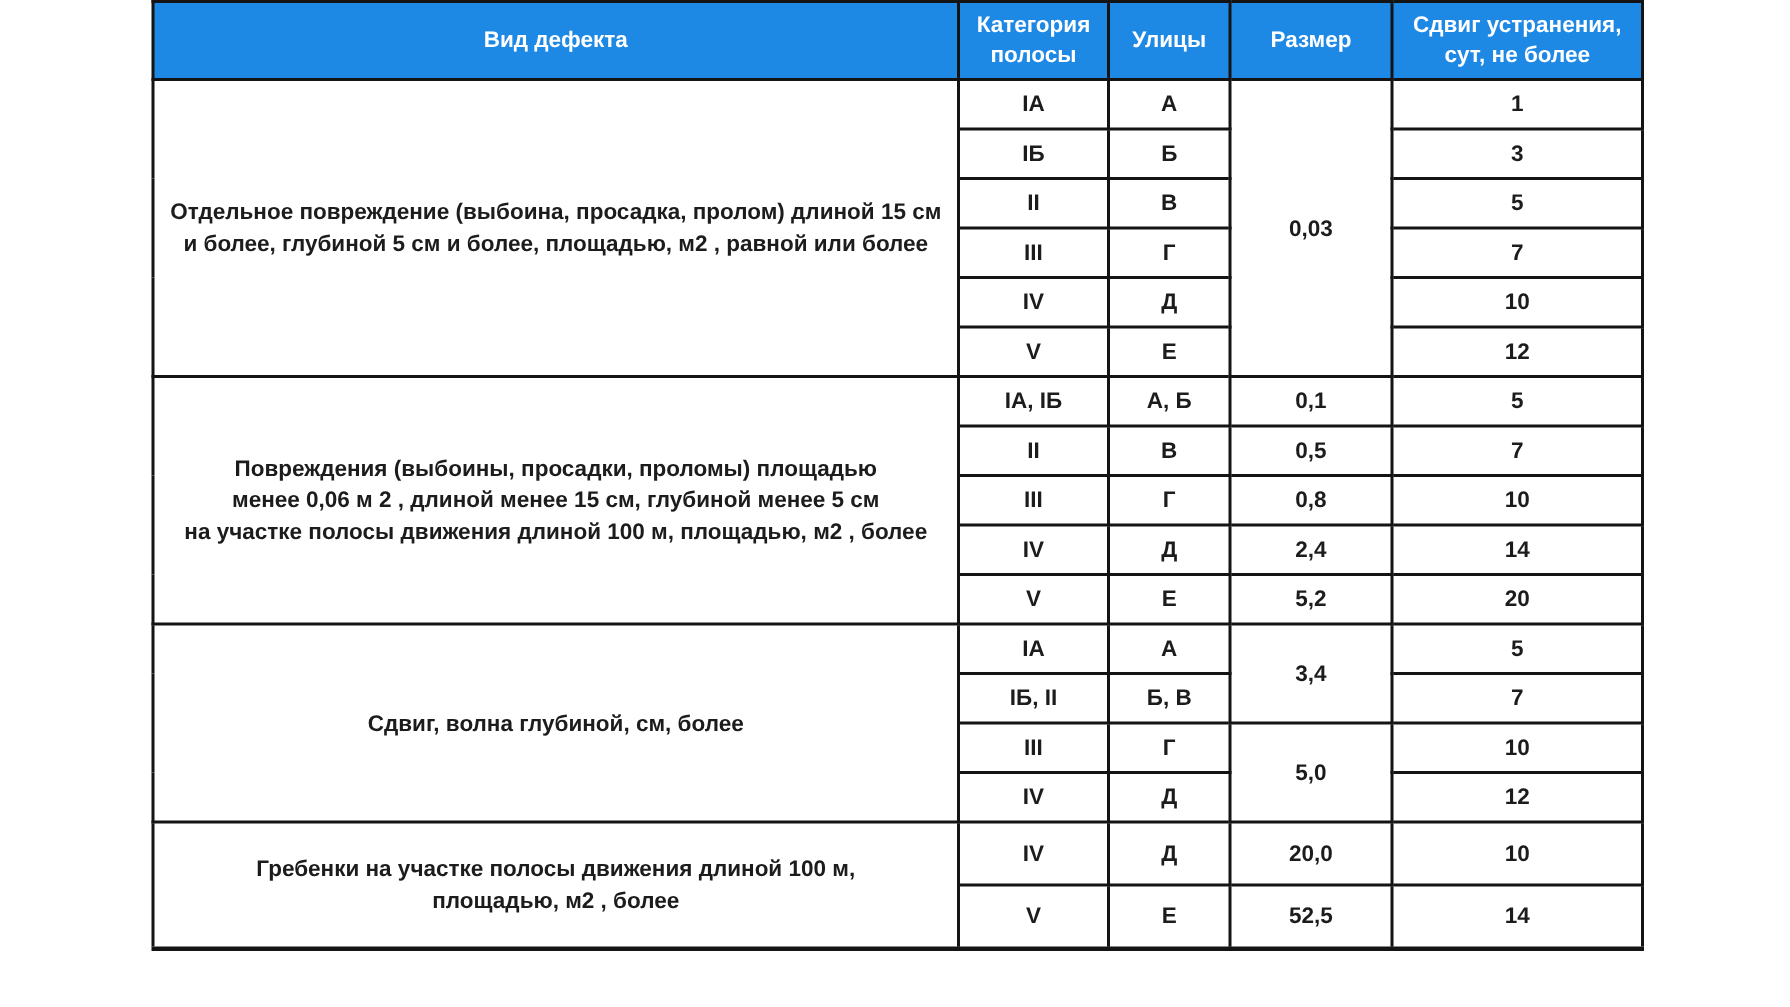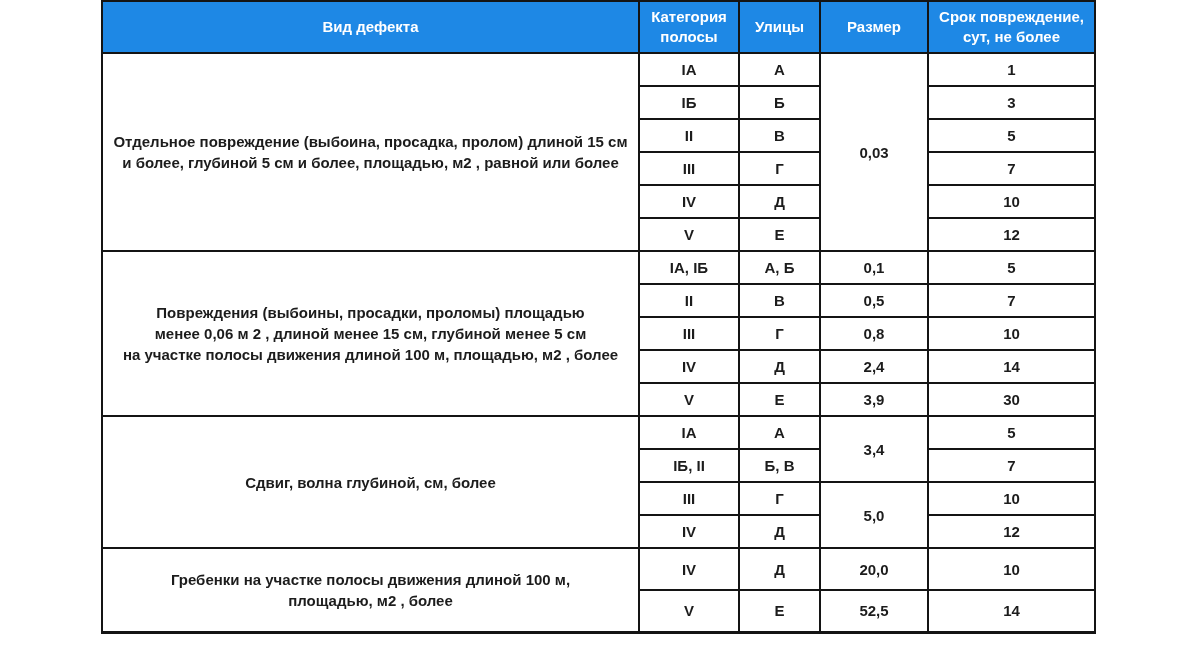--- a/index.html
+++ b/index.html
@@ -68,21 +68,21 @@
       <col style="width:108px">
       <col style="width:167px">
     </colgroup>
     <thead>
       <tr>
         <th>Вид дефекта</th>
         <th>Категория
 полосы</th>
         <th>Улицы</th>
         <th>Размер</th>
-        <th>Срок повреждение,
+        <th>Сдвиг устранения,
 сут, не более</th>
       </tr>
     </thead>
     <tbody>
 
       <tr class="r">
         <td class="defect" rowspan="6">Отдельное повреждение (выбоина, просадка, пролом) длиной 15 см
 и более, глубиной 5 см и более, площадью, м2 , равной или более</td>
         <td>IА</td>
         <td>А</td>
@@ -138,22 +138,22 @@
       </tr>
       <tr class="r">
         <td>IV</td>
         <td>Д</td>
         <td>2,4</td>
         <td>14</td>
       </tr>
       <tr class="r">
         <td>V</td>
         <td>Е</td>
-        <td>3,9</td>
-        <td>30</td>
+        <td>5,2</td>
+        <td>20</td>
       </tr>
 
       <tr class="r">
         <td class="defect" rowspan="4">Сдвиг, волна глубиной, см, более</td>
         <td>IА</td>
         <td>А</td>
         <td rowspan="2">3,4</td>
         <td>5</td>
       </tr>
       <tr class="r">

